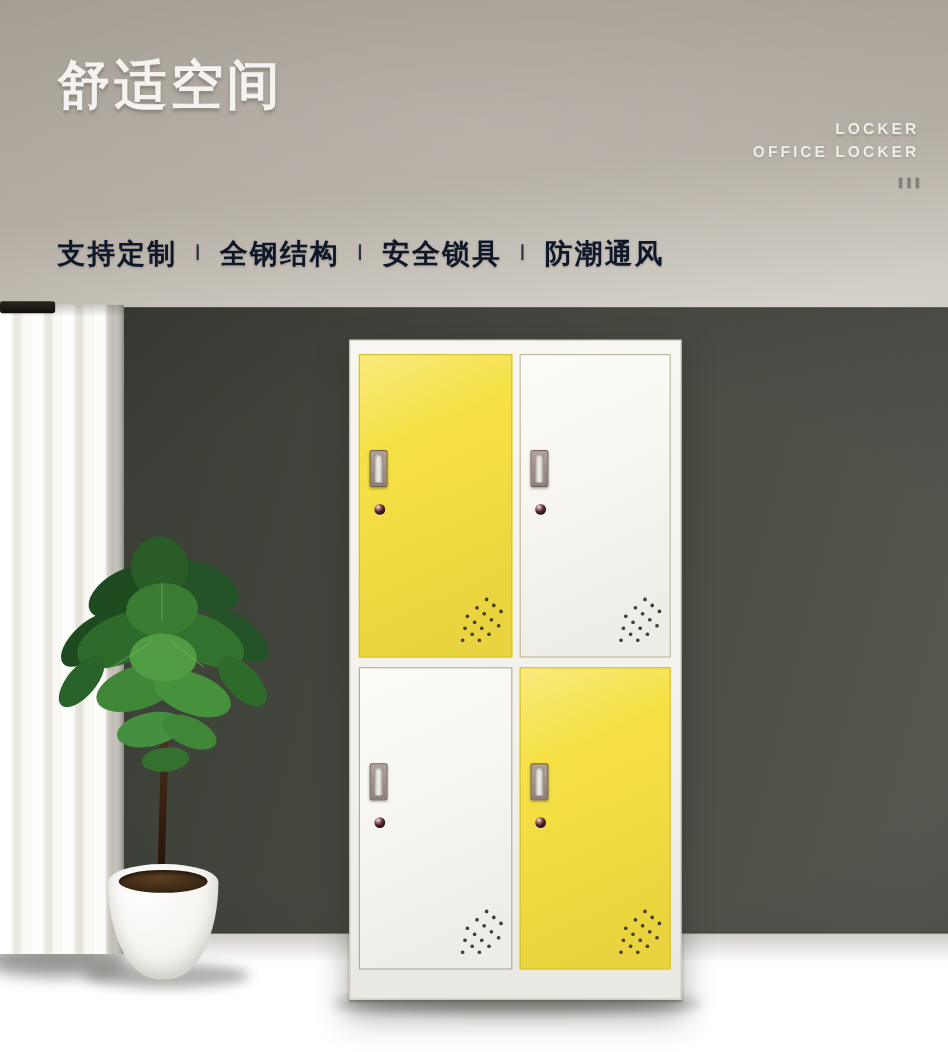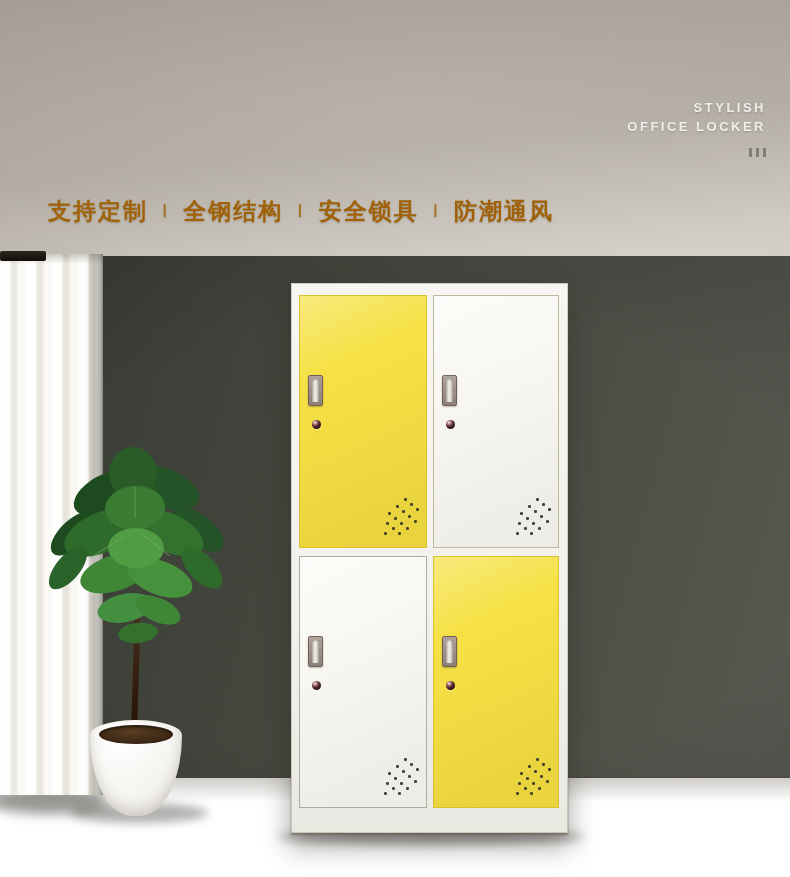--- a/index.html
+++ b/index.html
@@ -98,21 +98,21 @@
     box-shadow:0 1px 1px rgba(255,255,255,.35);
   }
   .vents{position:absolute;right:7px;bottom:9px;width:36px;height:40px;}
   .vent-dot{position:absolute;width:2.6px;height:2.6px;border-radius:50%;background:#3e3e31;}
   
   .title-line{position:absolute;left:48px;color:var(--text-light);font-weight:800;
     font-size:44px;letter-spacing:3px;line-height:1;z-index:9;
     text-shadow:0 2px 3px rgba(70,64,54,.35);}
   .title-line.l1{top:50px;}
   .title-line.l2{top:120px;}
-  .feature-list{position:absolute;left:48px;top:196px;z-index:9;color:#a16207;
+  .feature-list{position:absolute;left:48px;top:196px;z-index:9;color:#0f172a;
     font-size:23px;font-weight:600;letter-spacing:2px;text-shadow:0 1px 2px rgba(70,64,54,.30);}
   .feature-list .sep{margin:0 14px;font-weight:400;font-size:18px;opacity:.85;position:relative;top:-2px;}
   .tagline{position:absolute;right:24px;top:98px;z-index:9;text-align:right;
     color:rgba(252,252,249,.85);font-size:13px;font-weight:700;letter-spacing:2.5px;line-height:19px;
     text-shadow:0 1px 2px rgba(70,64,54,.25);}
   .tick-marks{position:absolute;right:24px;top:148px;z-index:9;display:flex;gap:4px;}
   .tick{width:3px;height:9px;background:#837e76;}
 </style>
 </head>
 <body>
@@ -244,23 +244,24 @@
           <div class="vent-dot" style="left: 17px; top: 24px;"></div>
           <div class="vent-dot" style="left: 23px; top: 29px;"></div>
           <div class="vent-dot" style="left: 3px; top: 24px;"></div>
           <div class="vent-dot" style="left: 9px; top: 29px;"></div>
           <div class="vent-dot" style="left: 15px; top: 34px;"></div>
           <div class="vent-dot" style="left: 1px; top: 34px;"></div>
         </div>
     </div>
   </div>
 
+  <div class="title-line l1">舒适空间</div>
   <div class="feature-list"><span>支持定制</span><span class="sep">Ⅰ</span><span>全钢结构</span><span class="sep">Ⅰ</span><span>安全锁具</span><span class="sep">Ⅰ</span><span>防潮通风</span></div>
   <div class="tagline">
-    <div>STYLISH</div>
+    <div>LOCKER</div>
     <div>OFFICE LOCKER</div>
   </div>
   <div class="tick-marks">
       <div class="tick"></div>
       <div class="tick"></div>
       <div class="tick"></div>
     </div>
 
 </div>
 

